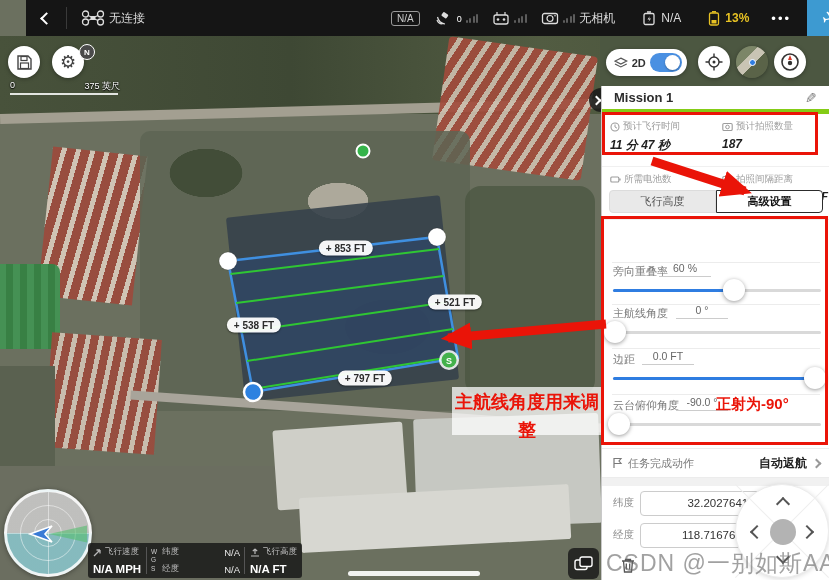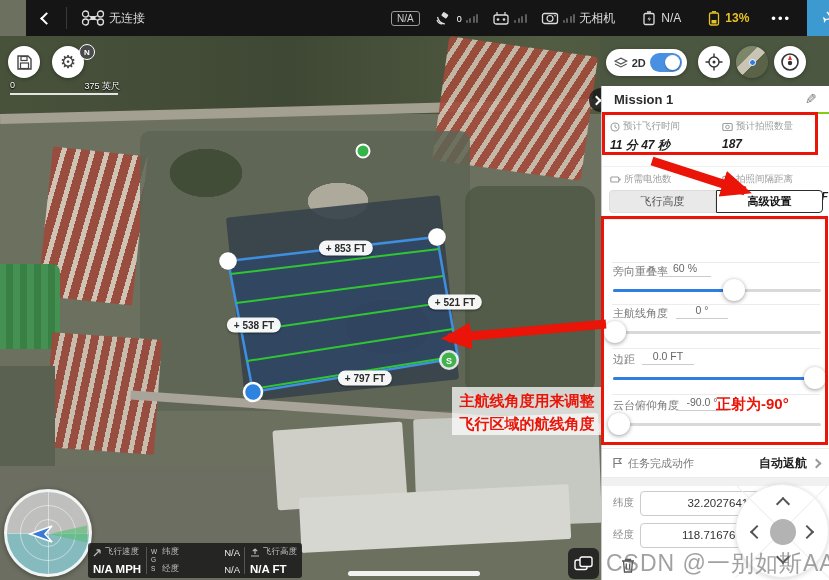--- a/index.html
+++ b/index.html
@@ -37,21 +37,21 @@
 
   .round-btn { position:absolute; width:32px; height:32px; border-radius:50%; background:#fff; box-shadow:0 1px 4px rgba(0,0,0,.35); display:flex; align-items:center; justify-content:center; z-index:5; }
   .pill-2d { position:absolute; left:606px; top:13px; width:81px; height:27px; border-radius:14px; background:#fff; box-shadow:0 1px 4px rgba(0,0,0,.3); display:flex; align-items:center; padding:0 5px 0 8px; gap:4px; z-index:5; }
   .pill-2d .lbl { font-size:11px; color:#333; font-weight:bold; }
   .toggle { width:33px; height:19px; border-radius:10px; background:#4a90e2; position:relative; }
   .toggle .knob { position:absolute; right:2px; top:2px; width:15px; height:15px; border-radius:50%; background:#fff; box-shadow:0 1px 2px rgba(0,0,0,.3); }
   .minimap { background:linear-gradient(135deg,#7c8668 0 35%,#c9c4b4 36% 55%,#5a6348 56% 100%); }
   .minimap .dot { width:7px; height:7px; border-radius:50%; background:#2f7de1; border:1.5px solid #fff; }
 
   
-  .map-note { position:absolute; left:452px; top:351px; width:150px; height:48px; background:rgba(255,255,255,.74); color:#ea1408; font-size:15px; font-weight:bold; text-align:center; line-height:1.55; padding-top:2px; z-index:21; }
+  .map-note { position:absolute; left:452px; top:351px; width:150px; height:48px; background:rgba(255,255,255,.74); color:#ea1408; font-size:18px; font-weight:bold; text-align:center; line-height:1.55; padding-top:2px; z-index:21; }
   .gimbal-note { position:absolute; left:716px; top:395px; color:#ea1408; font-size:15px; font-weight:bold; z-index:21; white-space:nowrap; }
 
   
   .statusbar { position:absolute; left:88px; top:543px; width:214px; height:35px; background:rgba(18,18,18,.78); border-radius:3px; display:flex; align-items:stretch; z-index:6; color:#fff; }
   .sb-sec { padding:3px 5px; display:flex; flex-direction:column; justify-content:space-between; }
   .sb-lblrow { display:flex; align-items:center; gap:3px; font-size:8.5px; color:#b9b9b9; white-space:nowrap; }
   .sb-val { font-size:11.5px; font-weight:bold; color:#fff; white-space:nowrap; }
   .sb-div { width:1px; background:#555; margin:4px 0; }
   .wgs { width:8px; font-size:6.5px; line-height:1.25; color:#ccc; word-break:break-all; margin-right:3px; }
   .sb-coords { display:flex; align-items:center; padding:3px 4px; }
@@ -69,21 +69,21 @@
   .compass .wedge { position:absolute; left:42px; top:32px; width:38px; height:20px; background:rgba(85,190,110,.6); clip-path:polygon(0 50%, 100% 8%, 100% 92%); }
   .compass .heading { position:absolute; left:18px; top:31px; }
   .nbadge { position:absolute; left:79px; top:44px; width:16px; height:16px; border-radius:50%; background:#4a4a4a; border:1.5px solid #fff; color:#fff; font-size:8px; font-weight:bold; display:flex; align-items:center; justify-content:center; z-index:7; }
   .pipbtn { position:absolute; left:568px; top:548px; width:31px; height:31px; background:rgba(25,25,25,.82); border-radius:6px; display:flex; align-items:center; justify-content:center; z-index:6; }
   .home-ind { position:absolute; left:348px; top:571px; width:132px; height:5px; border-radius:3px; background:rgba(255,255,255,.92); z-index:6; }
 
   
   .panel { position:absolute; left:601px; top:86px; width:228px; height:494px; background:#fff; z-index:10; border-left:1px solid #c9c9c9; }
   .panel-handle { position:absolute; left:589px; top:88px; width:24px; height:24px; border-radius:50%; background:rgba(25,25,25,.85); z-index:9; display:flex; align-items:center; justify-content:center; padding-right:10px; }
   .panel-handle .chev { border-color:#fff; width:7px; height:7px; border-width:0 2px 2px 0; }
-  .p-header { position:absolute; left:0; top:0; width:100%; height:28px; display:flex; align-items:center; justify-content:space-between; padding:0 12px; border-bottom:2px solid #84cc16; }
+  .p-header { position:absolute; left:0; top:0; width:100%; height:28px; display:flex; align-items:center; justify-content:space-between; padding:0 12px; border-bottom:5px solid #84cc16; }
   .p-title { font-size:13px; font-weight:bold; color:#2c2c2c; }
   .pencil { color:#777; font-size:14px; transform:scaleX(-1); }
   .stats { position:absolute; left:0; top:28px; width:100%; height:106px; display:grid; grid-template-columns:112px 1fr; grid-template-rows:1fr 1fr; }
   .stat { padding:6px 0 0 8px; border-bottom:1px solid #f0f0f0; }
   .stat .lrow { display:flex; align-items:center; gap:3px; font-size:9.5px; color:#9c9c9c; white-space:nowrap; }
   .stat .val { font-size:12px; font-weight:bold; color:#1f1f1f; margin-top:4px; white-space:nowrap;font-style:italic; }
   .stat.small-val .val { font-size:10.5px; }
   .tabs { position:absolute; left:7px; top:104px; width:214px; height:23px; display:flex; }
   .tab { flex:1; display:flex; align-items:center; justify-content:center; font-size:11px; }
   .tab.basic { background:#e9e9e9; color:#555; border-radius:4px 0 0 4px; border:1px solid #dcdcdc; }
@@ -217,21 +217,20 @@
     <div class="round-btn" style="left:774px;top:10px;">
       <svg class="ic" width="20" height="20" viewBox="0 0 20 20">
           <circle cx="10" cy="10" r="8" fill="none" stroke="#333" stroke-width="1.6"></circle>
           <path d="M10 3 L12 8 H8 Z" fill="#d33a2c"></path>
           <circle cx="10" cy="11" r="2.2" fill="#333"></circle>
         </svg>
     </div>
 
     <div class="map-note">
       <div>主航线角度用来调整</div>
-      <div>飞行区域的航线角度</div>
     </div>
   </div>
 
   <div class="topbar">
     <div class="tb-back">
         <span class="chev left"></span>
       </div>
     <div class="tb-sep"></div>
     <div class="tb-item">
       <svg class="ic" width="24" height="16" viewBox="0 0 24 16">

